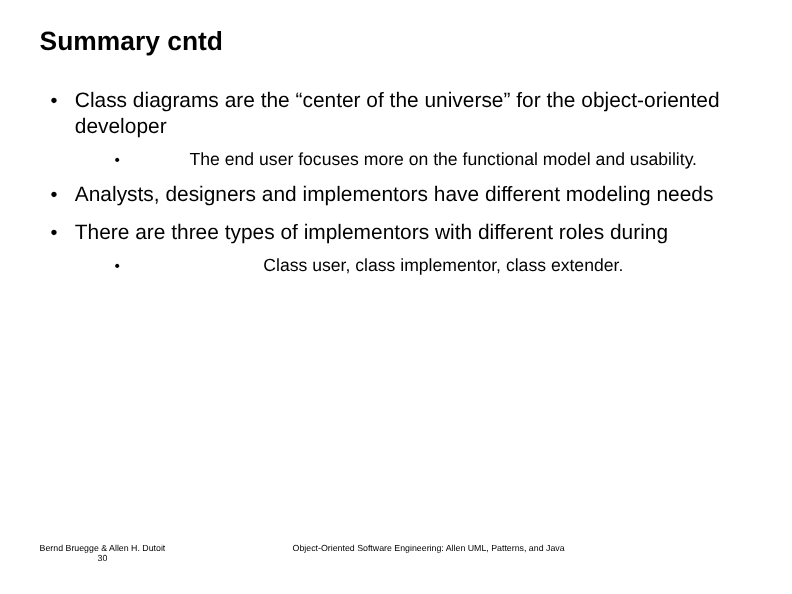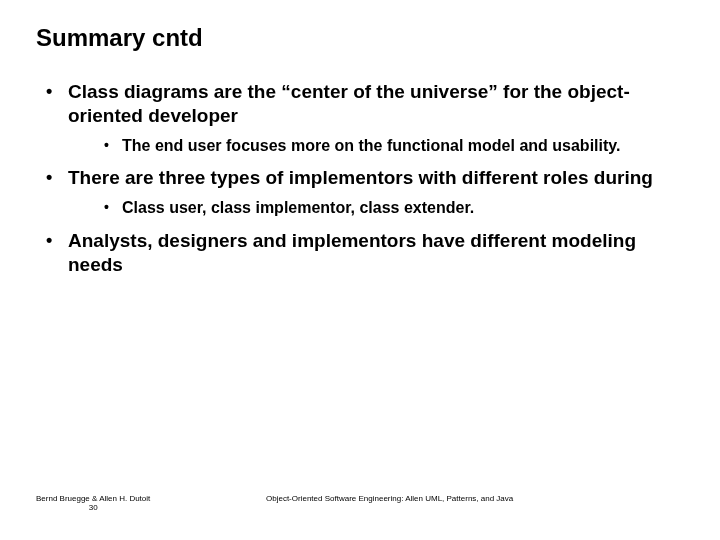--- a/index.html
+++ b/index.html
@@ -1,23 +1,23 @@
 <!DOCTYPE html>
 <html><head>
 <meta charset="utf-8">
 <style>
   * { margin: 0; padding: 0; box-sizing: border-box; }
   html, body { width: 720px; height: 540px; background: #fff; font-family: Verdana, Geneva, sans-serif; color: #000; }
   .slide { width: 720px; height: 540px; position: relative; padding: 24px 36px 0 36px; }
   .title { font-size: 24px; font-weight: bold; margin-bottom: 28px; }
   .content { font-size: 19px; line-height: 1.25; }
   ul.l1 { list-style: none; padding-left: 6px; }
-  ul.l1 > li { position: relative; padding-left: 26px; margin-bottom: 10px; font-weight: bold; }
+  ul.l1 > li { position: relative; padding-left: 26px; margin-bottom: 10px; }
   ul.l1 > li::before { content: "•"; position: absolute; left: 4px; top: 0; font-size: 18px; }
-  ul.l2 { list-style: none; padding-left: 34px; margin-top: 8px; margin-bottom: 6px; }
+  ul.l2 { list-style: none; padding-left: 34px; margin-top: 8px; margin-bottom: 6px; text-align: center; }
   ul.l2 > li { position: relative; padding-left: 20px; font-size: 16px; line-height: 1.3; margin-bottom: 6px; }
   ul.l2 > li::before { content: "•"; position: absolute; left: 2px; top: 0; font-size: 14px; }
   .footer { position: absolute; bottom: 28px; left: 36px; right: 36px; font-size: 8px; color: #000; }
   .footer-left { display: inline-block; text-align: center; }
   .footer-center { position: absolute; left: 230px; bottom: 9px; }
 </style>
 </head>
 <body>
 
 <div class="slide">
@@ -26,29 +26,29 @@
     <ul class="l1">
       <li>
         <span>Class diagrams are the “center of the universe” for the object-oriented developer</span>
         <ul class="l2">
           <li>
             <span>The end user focuses more on the functional model and usability.</span>
           </li>
         </ul>
       </li>
       <li>
+        <span>Analysts, designers and implementors have different modeling needs</span>
+      </li>
+      <li>
         <span>There are three types of implementors with different roles during</span>
         <ul class="l2">
           <li>
             <span>Class user, class implementor, class extender.</span>
           </li>
         </ul>
-      </li>
-      <li>
-        <span>Analysts, designers and implementors have different modeling needs</span>
       </li>
     </ul>
   </div>
   <div class="footer">
     <div class="footer-left">
       <div>Bernd Bruegge &amp; Allen H. Dutoit</div>
       <div>30</div>
     </div>
     <div class="footer-center">Object-Oriented Software Engineering: Allen UML, Patterns, and Java</div>
   </div>

